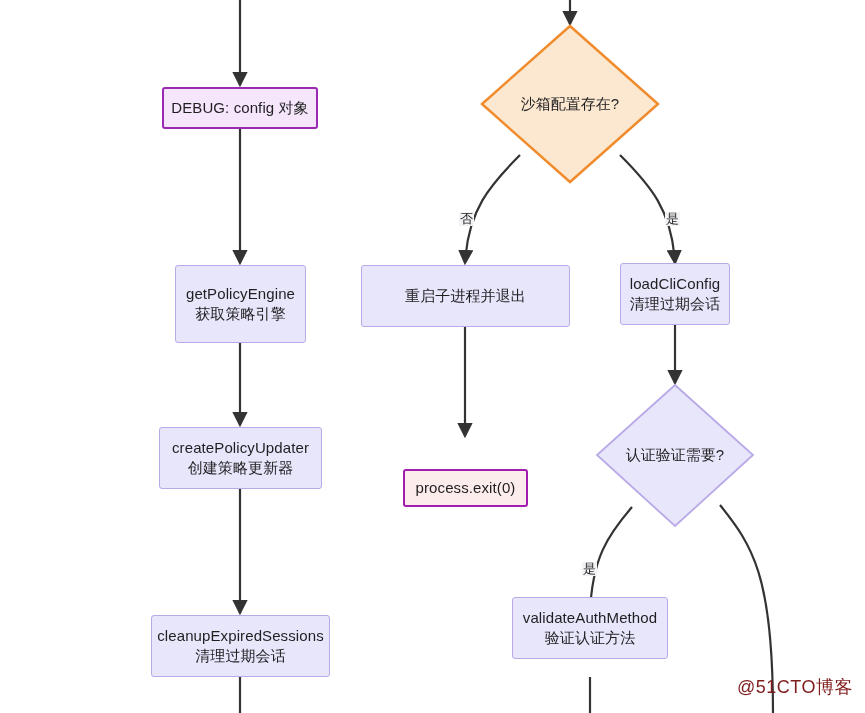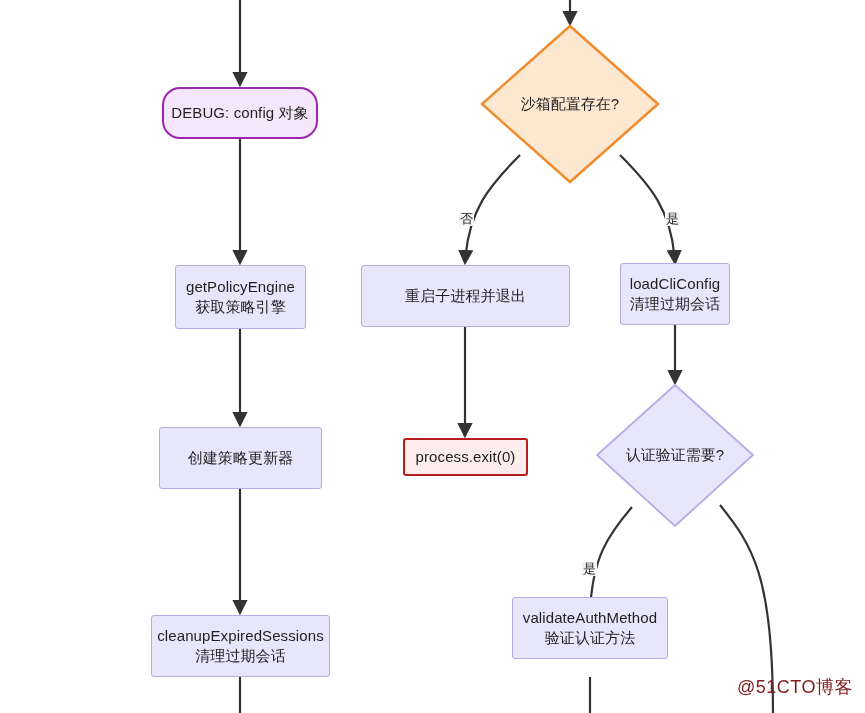--- a/index.html
+++ b/index.html
@@ -42,21 +42,22 @@
   .style-debug {
     background: #f6e6fb;
     border: 2px solid #9c27b0;
   }
   .style-process {
     background: #e8e6fb;
     border: 1.5px solid #b9a9e8;
   }
   .style-exit {
     background: #fdecec;
-    border: 2px solid #b91c1c;
+    border: 2px solid #a21caf;
+    margin-top: 31px;
   }
 
   .diamond {
     position: absolute;
     display: flex;
     align-items: center;
     justify-content: center;
   }
   .diamond .dshape {
     position: absolute;
@@ -123,30 +124,31 @@
 
   <path d="M 675 325 L 675 383" stroke="#333333" stroke-width="2.2" fill="none" marker-end="url(#arrow)"></path>
 
   <path d="M 632 507 C 608 535, 592 558, 590 613" stroke="#333333" stroke-width="2.2" fill="none" marker-end="url(#arrow)"></path>
 
   <path d="M 720 505 C 752 545, 773 575, 773 713" stroke="#333333" stroke-width="2.2" fill="none"></path>
 
   <path d="M 590 677 L 590 713" stroke="#333333" stroke-width="2.2" fill="none"></path>
 </svg>
 
-<div class="node-box style-debug" style="left:162px; top:87px; width:156px; height:52px;border-radius:18px;">
+<div class="node-box style-debug" style="left:162px; top:87px; width:156px; height:42px;">
   <span class="l1">DEBUG: config 对象</span>
 </div>
 
-<div class="node-box style-process" style="left:175px; top:265px; width:131px; height:64px;align-items:center;">
+<div class="node-box style-process" style="left:175px; top:265px; width:131px; height:78px;align-items:center;">
   <span class="l1">getPolicyEngine</span>
   <span class="l2">获取策略引擎</span>
 </div>
 
 <div class="node-box style-process" style="left:159px; top:427px; width:163px; height:62px;">
+  <span class="l1">createPolicyUpdater</span>
   <span class="l2">创建策略更新器</span>
 </div>
 
 <div class="node-box style-process" style="left:151px; top:615px; width:179px; height:62px;">
   <span class="l1">cleanupExpiredSessions</span>
   <span class="l2">清理过期会话</span>
 </div>
 
 <div class="node-box style-process" style="left:361px; top:265px; width:209px; height:62px;">
   <span class="l2">重启子进程并退出</span>

